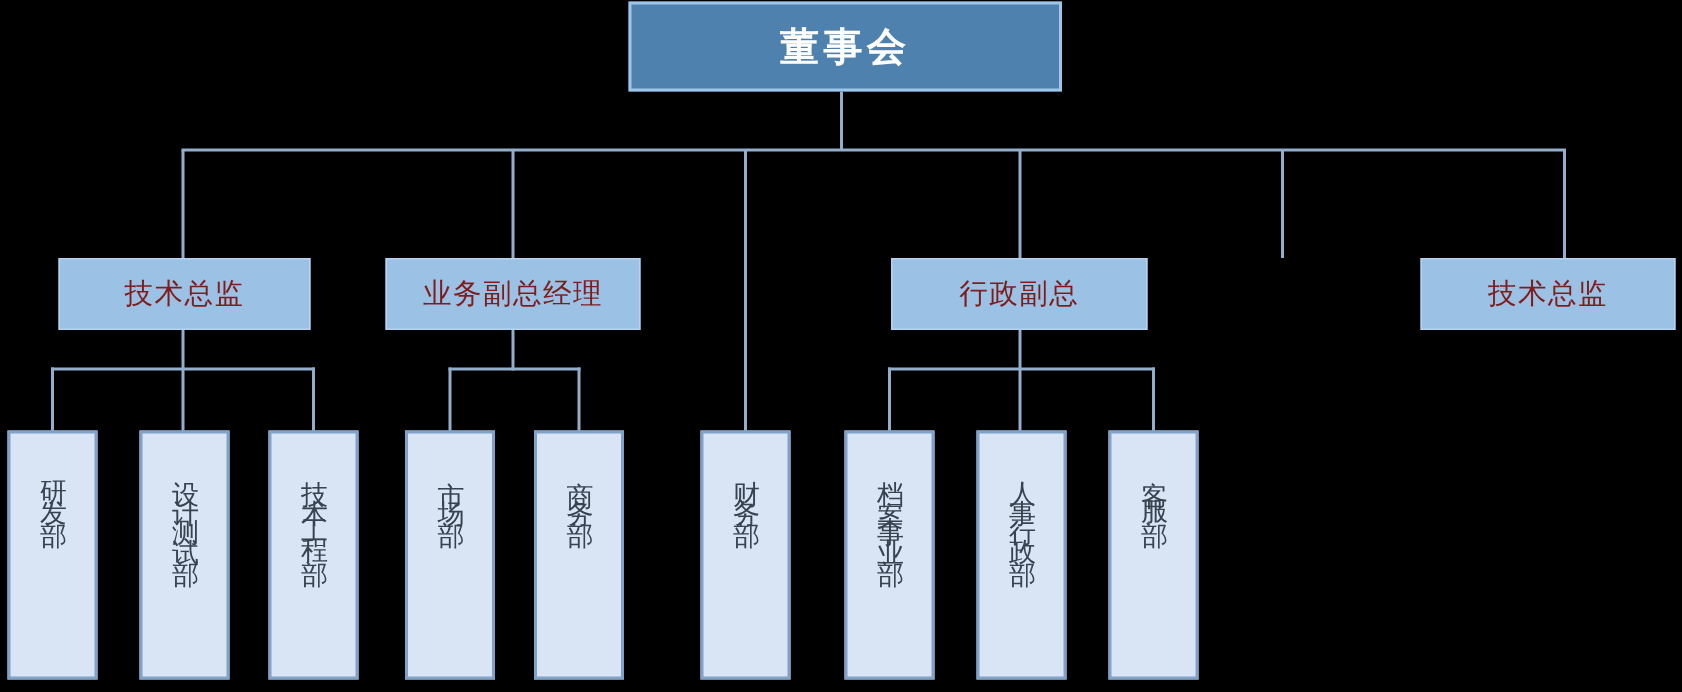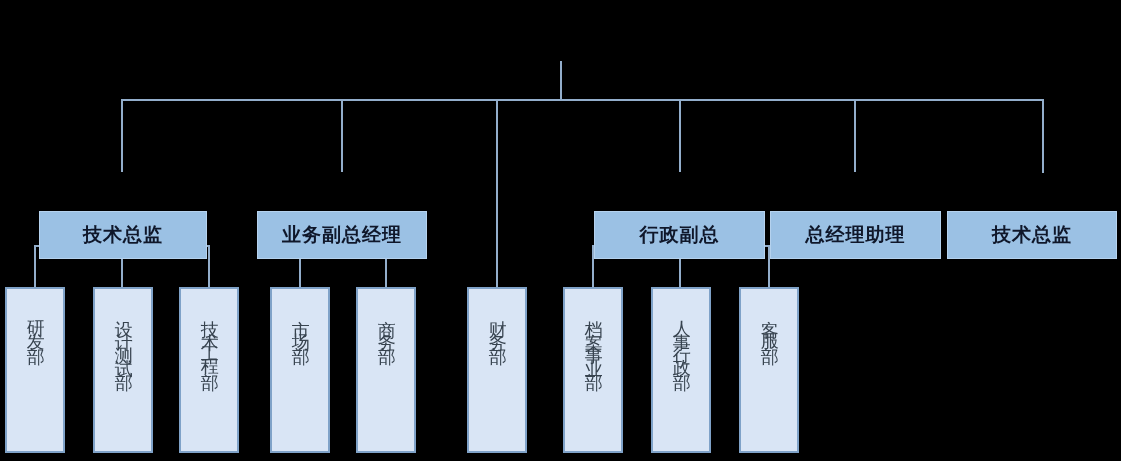--- a/index.html
+++ b/index.html
@@ -9,22 +9,22 @@
   }
   .node{
     position:absolute;display:flex;align-items:center;justify-content:center;
     box-sizing:border-box;
   }
   .root{
     background:#4E81AD;border:2px solid #9DC6E8;color:#FFFFFF;
     font-weight:bold;font-size:26px;letter-spacing:3px;
   }
   .n2{
-    background:#9BC1E4;border:1px solid #B5D2EE;color:#0f172a;
-    font-weight:bold;font-size:19px;letter-spacing:1px;margin-top:39px;
+    background:#9BC1E4;border:1px solid #B5D2EE;color:#7f1d1d;
+    font-weight:normal;font-size:19px;letter-spacing:1px;
   }
   .n3{
     background:#D9E5F5;border:2px solid #7FA2C8;color:#37434F;
     font-size:18px;align-items:flex-start;
   }
   .n3 .vtext{
     writing-mode:vertical-rl;letter-spacing:13px;line-height:1.3;
     padding-top:17px;
   }
   .vl,.hl{position:absolute;background:#93AECB;}
@@ -53,32 +53,32 @@
   <div class="vl" style="left:341px;top:220px;height:27px"></div>
   <div class="hl" style="left:299px;top:245px;width:88px"></div>
   <div class="vl" style="left:299px;top:245px;height:42px"></div>
   <div class="vl" style="left:385px;top:245px;height:42px"></div>
 
   <div class="vl" style="left:679px;top:220px;height:67px"></div>
   <div class="hl" style="left:592px;top:245px;width:178px"></div>
   <div class="vl" style="left:592px;top:245px;height:42px"></div>
   <div class="vl" style="left:768px;top:245px;height:42px"></div>
 
+  <div class="node root" style="left:419px;top:1px;width:289px;height:60px">
+    <span>董事会</span>
+  </div>
 
   <div class="node n2" style="left:39px;top:172px;width:168px;height:48px">
     <span>技术总监</span>
   </div>
   <div class="node n2" style="left:594px;top:172px;width:171px;height:48px">
     <span>行政副总</span>
   </div>
   <div class="node n2" style="left:257px;top:172px;width:170px;height:48px">
     <span>业务副总经理</span>
-  </div>
-  <div class="node n2" style="left:770px;top:172px;width:171px;height:48px">
-    <span>总经理助理</span>
   </div>
   <div class="node n2" style="left:947px;top:172px;width:170px;height:48px">
     <span>技术总监</span>
   </div>
 
   <div class="node n3" style="left:5px;top:287px;width:60px;height:166px">
     <span class="vtext">研发部</span>
   </div>
   <div class="node n3" style="left:93px;top:287px;width:60px;height:166px">
     <span class="vtext">设计测试部</span>

